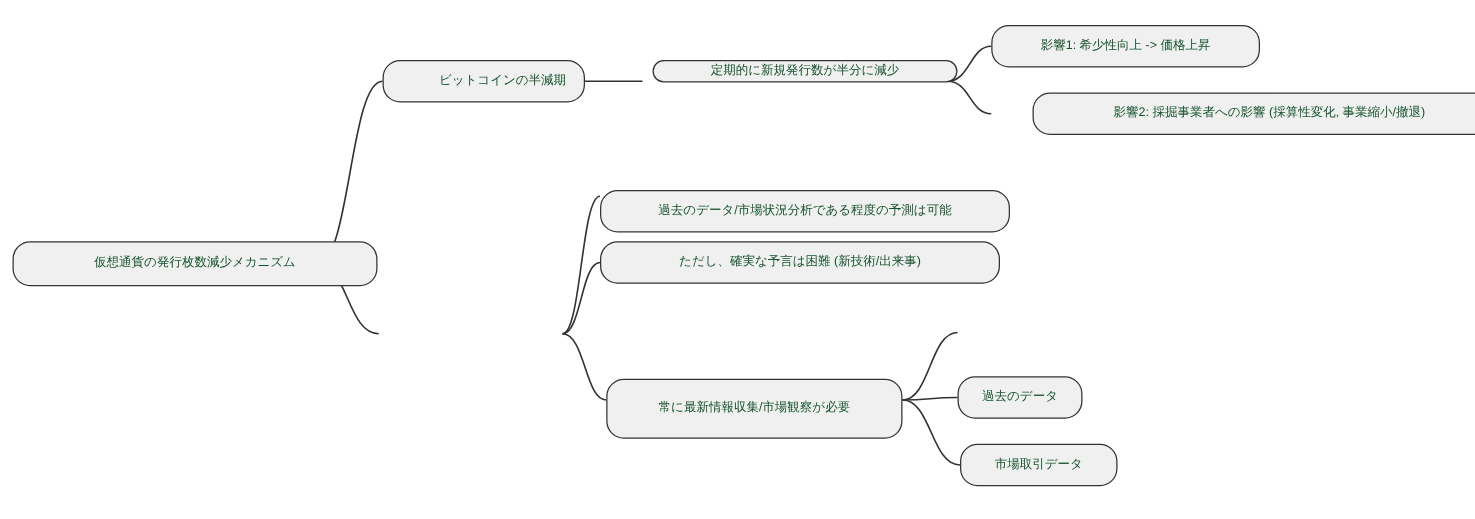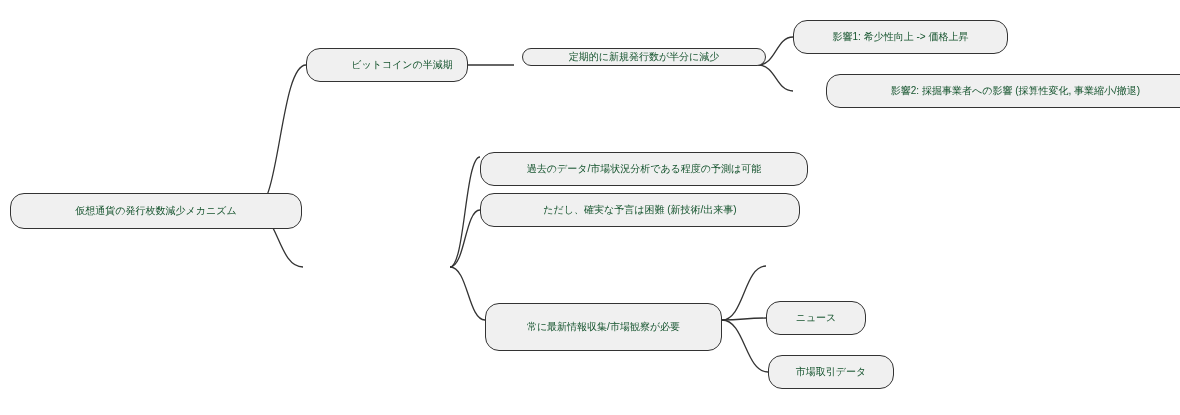--- a/index.html
+++ b/index.html
@@ -73,17 +73,17 @@
   <div class="node" style="left:793px; top:74px;  width:379px; height:34px;margin-left:33px;">影響2: 採掘事業者への影響 (採算性変化, 事業縮小/撤退)</div>
 
 
   <div class="node" style="left:480px; top:152px; width:328px; height:34px;">過去のデータ/市場状況分析である程度の予測は可能</div>
 
   <div class="node" style="left:480px; top:193px; width:320px; height:34px;text-align:right;">ただし、確実な予言は困難 (新技術/出来事)</div>
 
   <div class="node" style="left:485px; top:303px; width:237px; height:48px;">常に最新情報収集/市場観察が必要</div>
 
 
-  <div class="node" style="left:766px; top:301px; width:100px; height:34px;">ニュース</div>
+  <div class="node" style="left:766px; top:301px; width:100px; height:34px;">過去のデータ</div>
 
   <div class="node" style="left:768px; top:355px; width:126px; height:34px;">市場取引データ</div>
 
 </div>
 
 </body></html>

